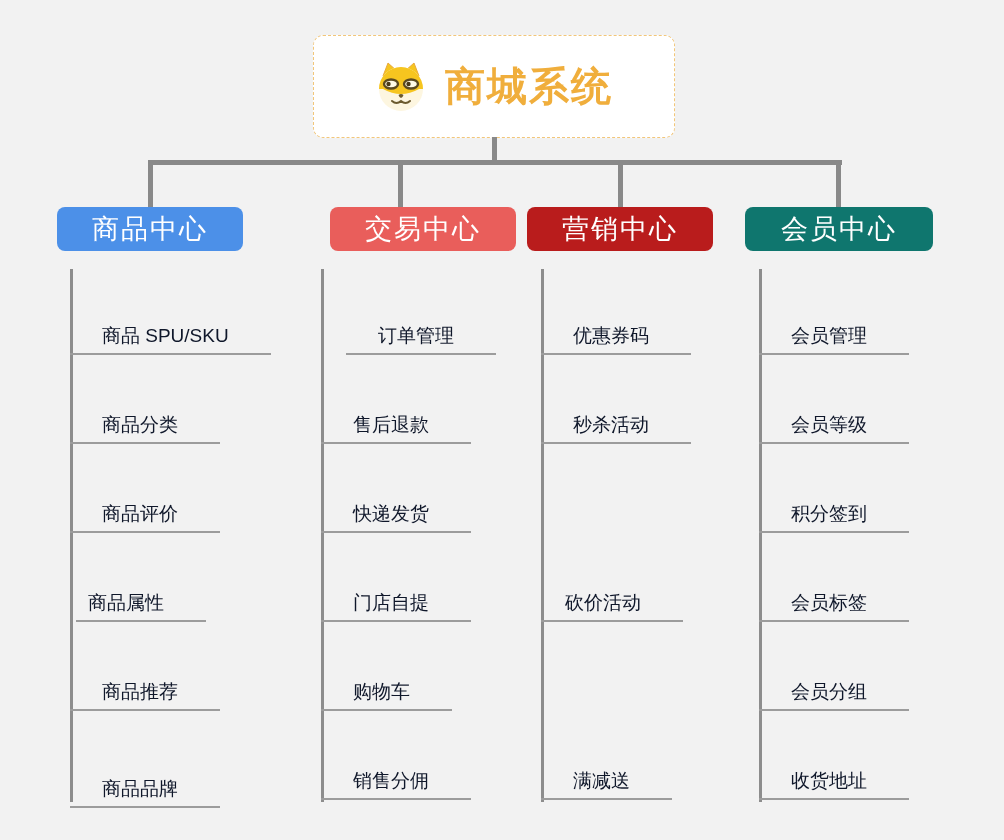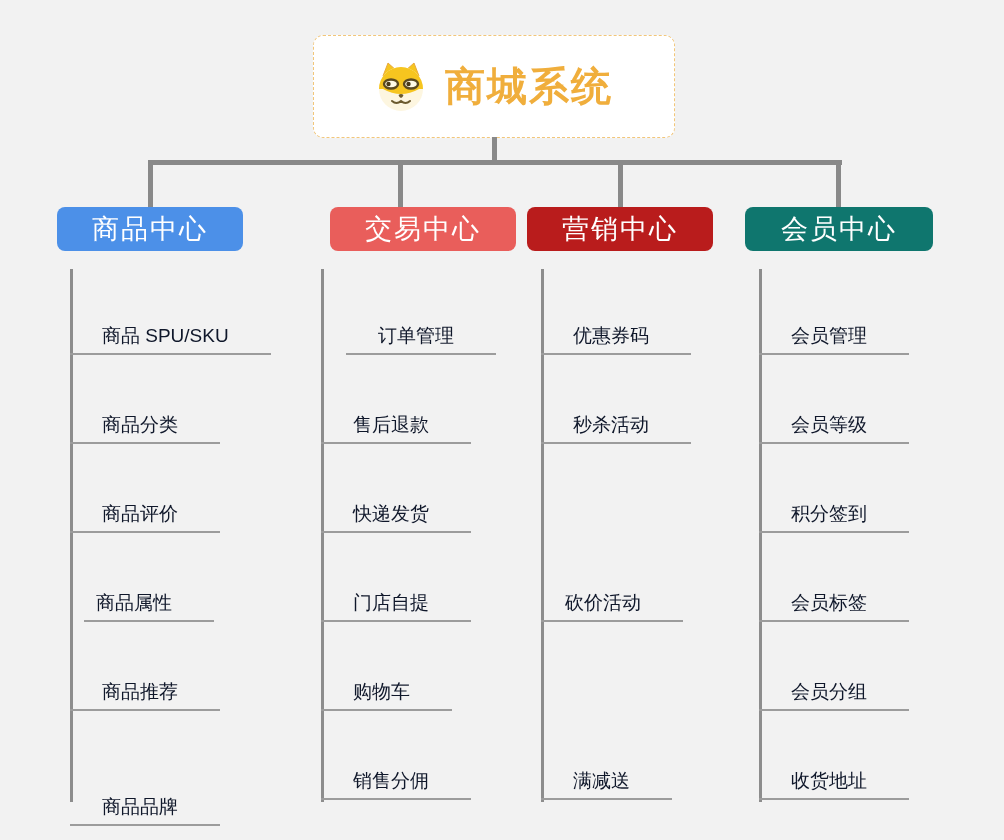--- a/index.html
+++ b/index.html
@@ -85,23 +85,23 @@
   <div class="branch-box" style="left: 745px; width: 188px; background: #0f766e;">会员中心</div>
 
   <div class="trunk" style="left:70px;top:269px;height:533px;"></div>
   <div class="trunk" style="left:321px;top:269px;height:533px;"></div>
   <div class="trunk" style="left:541px;top:269px;height:533px;"></div>
   <div class="trunk" style="left:759px;top:269px;height:533px;"></div>
 
   <div class="child" style="left:70px;top:313px;">商品 SPU/SKU</div>
   <div class="child" style="left:70px;top:402px;">商品分类</div>
   <div class="child" style="left:70px;top:491px;">商品评价</div>
-  <div class="child" style="left:84px;top:580px;padding-left:12px;">商品属性</div>
+  <div class="child" style="left:76px;top:580px;padding-left:12px;">商品属性</div>
   <div class="child" style="left:70px;top:669px;">商品推荐</div>
-  <div class="child" style="left:70px;top:784px;">商品品牌</div>
+  <div class="child" style="left:70px;top:766px;">商品品牌</div>
 
   <div class="child" style="left:321px;top:313px;margin-left:25px;">订单管理</div>
   <div class="child" style="left:321px;top:402px;text-align:center;">售后退款</div>
   <div class="child" style="left:321px;top:491px;">快递发货</div>
   <div class="child" style="left:321px;top:580px;">门店自提</div>
   <div class="child" style="left:321px;top:669px;">购物车</div>
   <div class="child" style="left:321px;top:758px;">销售分佣</div>
 
   <div class="child" style="left:541px;top:313px;">优惠券码</div>
   <div class="child" style="left:541px;top:402px;">秒杀活动</div>

